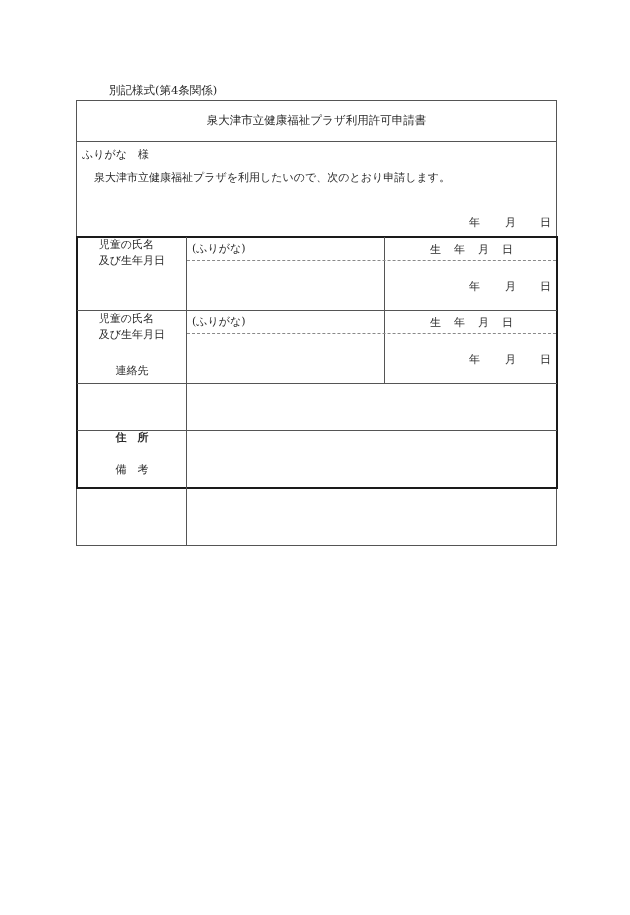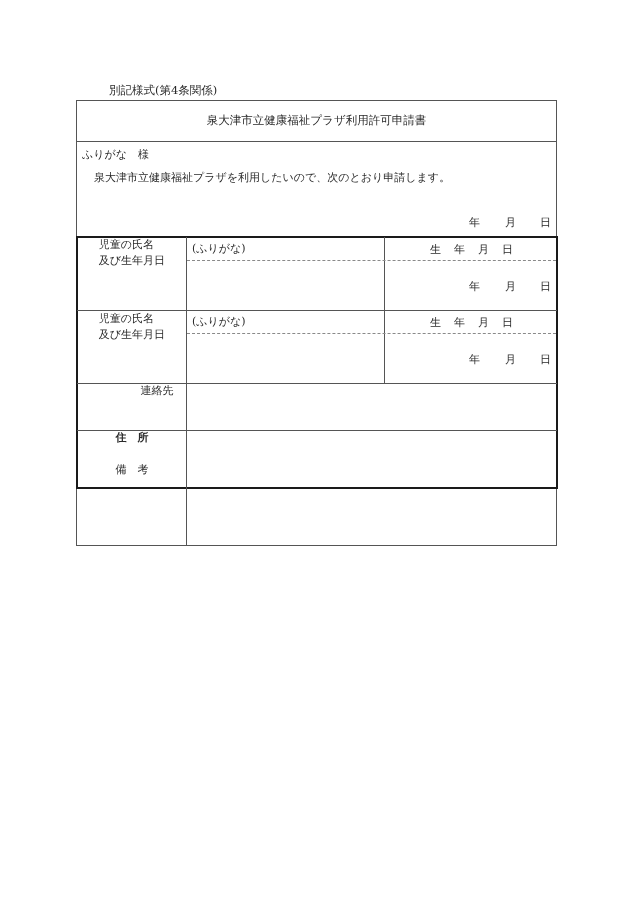--- a/index.html
+++ b/index.html
@@ -93,20 +93,20 @@
   <span class="ymd" style="left:454px; top:315px;">年</span>
   <span class="ymd" style="left:478px; top:315px;">月</span>
   <span class="ymd" style="left:502px; top:315px;">日</span>
 </div>
 <div>
   <span class="ymd" style="left:469px; top:352px;">年</span>
   <span class="ymd" style="left:505px; top:352px;">月</span>
   <span class="ymd" style="left:540px; top:352px;">日</span>
 </div>
 
-<div class="label-cell txt" style="top:384px; height:46px;margin-left:25px;">連絡先</div>
+<div class="label-cell txt" style="top:364px; height:46px;">連絡先</div>
 <div class="abs" style="left:187px; top:384px; width:369px; height:46px;"><span></span></div>
 
 <div class="label-cell txt" style="top:431px; height:56px;font-weight:bold;">住　所</div>
 <div class="abs" style="left:187px; top:431px; width:369px; height:56px;"><span></span></div>
 
 <div class="label-cell txt" style="top:463px; height:56px;">備　考</div>
 <div class="abs" style="left:187px; top:489px; width:369px; height:56px;"><span></span></div>
 
 </body></html>

